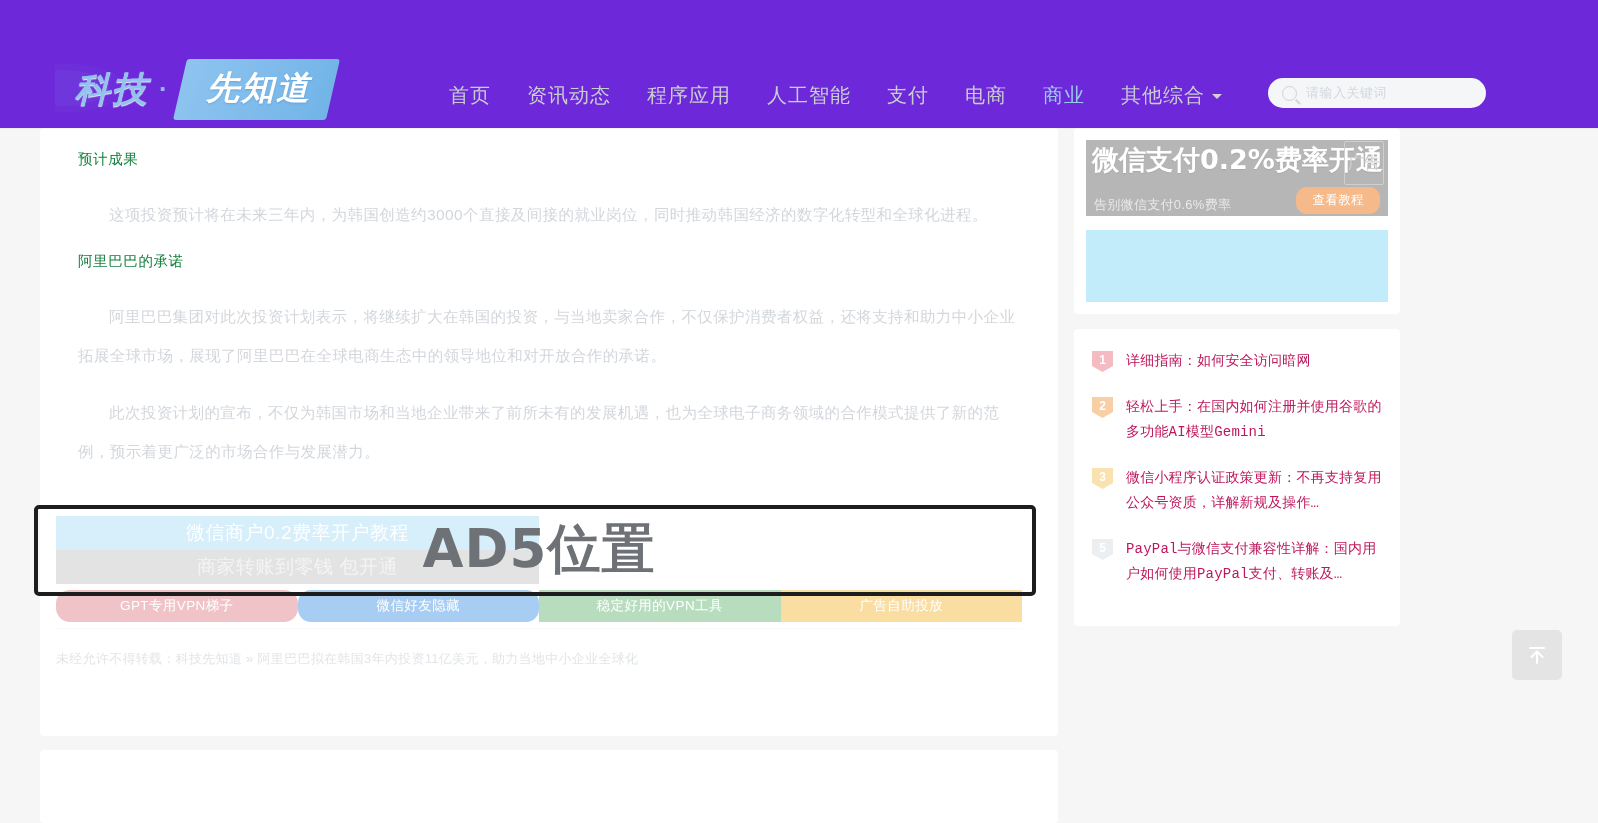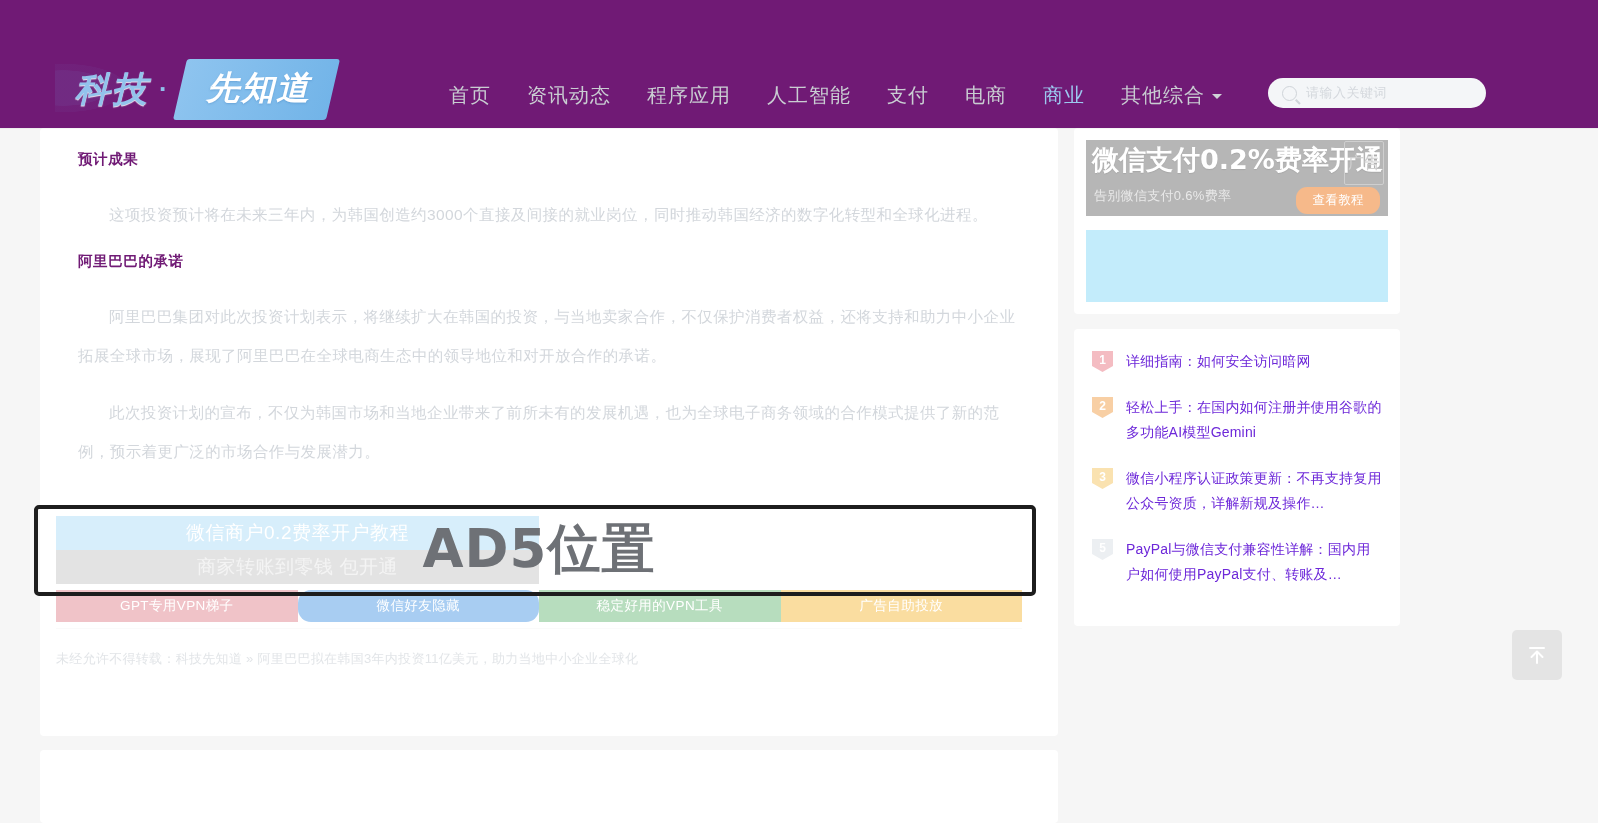--- a/index.html
+++ b/index.html
@@ -7,21 +7,21 @@
     width:1598px;height:823px;overflow:hidden;
     background:#f7f7f7;
     font-family:"Liberation Sans","DejaVu Sans",sans-serif;
     -webkit-font-smoothing:antialiased;
   }
   .page{position:relative;width:1598px;height:823px;background:#f6f6f6;}
 
   
   .header{
     position:absolute;left:0;top:0;width:1598px;height:128px;
-    background:#701a75;
+    background:#6d28d9;
     display:flex;align-items:center;
     box-shadow:0 1px 0 rgba(0,0,0,0.035);
     z-index:30;
   }
   .logo-wrap{
     position:absolute;left:55px;top:58px;
     width:330px;height:62px;
     display:flex;align-items:center;
   }
   .logo-swoosh{
@@ -92,21 +92,21 @@
     position:absolute;left:40px;top:128px;width:1472px;height:695px;
     display:flex;gap:16px;
   }
   .article-card{
     width:1018px;background:#ffffff;border-radius:4px;
     padding:0 0 0 0;position:relative;flex:0 0 auto;height:608px;
   }
   .article-inner{padding:22px 38px 0 38px;}
 
   .sec-title{
-    font-size:14.5px;color:#701a75;margin:0 0 26px 0;font-weight:bold;letter-spacing:.6px;
+    font-size:14.5px;color:#15803d;margin:0 0 26px 0;font-weight:normal;letter-spacing:.6px;
   }
   .para{
     font-size:15.5px;color:#d3d7dc;line-height:39px;margin:0 0 18px 0;
     text-indent:2em;letter-spacing:.4px;
   }
 
   
   .ad5-highlight{
     position:absolute;left:-6px;top:377px;width:1002px;height:91px;
     border:4px solid #1d1d1d;border-radius:5px;box-sizing:border-box;
@@ -131,21 +131,21 @@
   }
 
   .tag-row{
     position:absolute;left:16px;top:462px;width:966px;height:32px;
     display:flex;z-index:6;
   }
   .tag-btn{
     flex:1 1 0;height:32px;display:flex;align-items:center;justify-content:center;
     font-size:13.5px;color:#ffffff;letter-spacing:.4px;
   }
-  .tag-btn.c1{background:#f0c3c8;}
+  .tag-btn.c1{background:#f0c3c8;border-radius:14px;}
   .tag-btn.c2{background:#a8cdf2;border-radius:13px;}
   .tag-btn.c3{background:#b7ddbe;}
   .tag-btn.c4{background:#fadda0;}
 
   .copyright{
     position:absolute;left:16px;top:522px;width:966px;
     font-size:13px;color:#e2e5e8;letter-spacing:.3px;
   }
   .article-card .divider{
     position:absolute;left:16px;top:500px;width:966px;height:1px;background:#fafafa;
@@ -162,21 +162,21 @@
   .side-ad{
     position:relative;height:76px;background:#b6b6b6;overflow:hidden;
     display:flex;flex-direction:column;justify-content:center;
   }
   .side-ad-title{
     font-size:27px;font-weight:bold;color:#ffffff;letter-spacing:0px;
     padding:0 6px;white-space:nowrap;
     font-family:"DejaVu Sans","Liberation Sans",sans-serif;
     text-shadow:0 1px 1px rgba(0,0,0,.08);
   }
-  .side-ad-sub-row{display:flex;align-items:flex-start;padding:0 8px;margin-top:9px;}
+  .side-ad-sub-row{display:flex;align-items:flex-end;padding:0 8px;margin-top:9px;}
   .side-ad-sub{font-size:13px;color:#e9e9e9;letter-spacing:.3px;}
   .side-ad-btn{
     margin-left:auto;background:#f6b98a;color:#ffffff;font-size:12.5px;
     padding:5px 16px;border-radius:11px;letter-spacing:.4px;
   }
   .side-ad-flag{
     position:absolute;right:4px;top:1px;font-size:16px;color:#cfcfcf;
     border:1px solid #cfcfcf;padding:14px 3px;line-height:14px;border-radius:2px;
   }
   .side-ad-blue{height:72px;background:#c3ecfb;margin-top:14px;}
@@ -191,21 +191,21 @@
     display:flex;align-items:flex-start;justify-content:center;
     color:#ffffff;font-size:12px;font-weight:bold;line-height:19px;
     clip-path:polygon(0 0,100% 0,100% 72%,50% 100%,0 72%);
   }
   .rank-badge.n1{background:#f4bcc2;}
   .rank-badge.n2{background:#f8cfa4;}
   .rank-badge.n3{background:#fae2b0;}
   .rank-badge.n4{background:#eceff2;}
   .rank-badge.n5{background:#eceff2;}
   .rank-text{
-    font-size:14px;color:#6d28d9;line-height:25px;letter-spacing:.2px;
+    font-size:14px;color:#be185d;line-height:25px;letter-spacing:.2px;font-family:Liberation Mono, monospace;
   }
 
   
   .to-top{
     position:absolute;right:36px;top:630px;width:50px;height:50px;
     background:#e4e4e4;border-radius:5px;
     display:flex;align-items:center;justify-content:center;z-index:25;
   }
   .to-top svg{display:block;}
   .edge-left{position:absolute;left:0;top:128px;width:40px;height:695px;background:#f6f6f6;}

